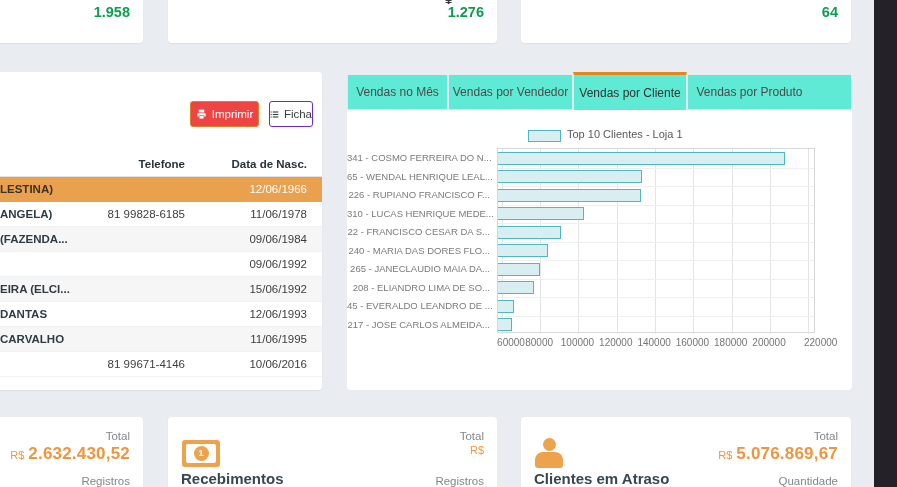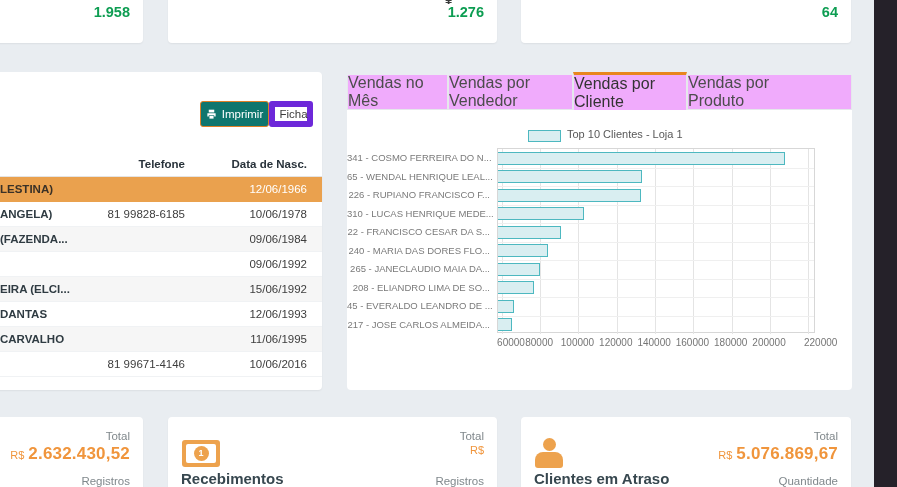--- a/index.html
+++ b/index.html
@@ -13,40 +13,40 @@
 
   
   .top-card { top:-77px; height:120px; }
   .tc-label { position:absolute; right:13px; top:66px; font-size:11.5px; color:#8a9196; }
   .tc-value { position:absolute; right:13px; top:81px; font-size:14.5px; font-weight:bold; color:#0d9d52; }
   .tc-glyph { position:absolute; left:277px; top:69px; font-size:13px; color:#3a3a3a; font-weight:bold; }
 
   
   .left-panel { left:-300px; top:72px; width:622px; height:318px; }
   .btn { position:absolute; top:29px; height:26px; border-radius:3px; font-size:11.5px; display:flex; align-items:center; justify-content:center; gap:5px; cursor:pointer; }
-  .btn-print { left:500px; width:69px; background:#0f766e; color:#fff; border:1px solid #e07f27; }
-  .btn-ficha { left:569px; width:44px; background:#fff; color:#3c3c3c; border:6px solid #6d28d9; }
+  .btn-print { left:490px; width:69px; background:#ef4444; color:#fff; border:1px solid #e07f27; }
+  .btn-ficha { left:569px; width:44px; background:#fff; color:#3c3c3c; border:1px solid #6d28d9; }
   .tbl-header { position:absolute; left:0; top:80px; width:622px; height:25px; border-bottom:1px solid #e4e4e4; }
   .th { position:absolute; font-size:11.5px; font-weight:bold; color:#28323a; line-height:25px; text-align:right; }
   .th-phone { left:380px; width:105px; }
   .th-date  { left:495px; width:112px; }
   .tbl-rows { position:absolute; left:0; top:105px; width:622px; }
   .trow { position:relative; width:622px; height:25px; border-bottom:1px solid #f0f2f4; background:#fff; }
   .trow.stripe { background:#f6f6f6; }
   .trow.hl { background:#eaa14e; border-bottom-color:#eaa14e; }
   .td { position:absolute; top:0; line-height:24px; font-size:11.5px; white-space:nowrap; }
   .td-name { left:300px; font-weight:bold; color:#2f3b42; }
   .trow.hl .td-name { color:#3a3127; }
   .td-phone { left:380px; width:105px; text-align:right; color:#3d3d3d; }
   .td-date { left:495px; width:112px; text-align:right; color:#3d3d3d; }
   .trow.hl .td-date { color:#fff; }
 
   
   .tabbar { position:absolute; left:347px; top:72px; width:505px; height:38px; }
-  .tab { position:absolute; top:3px; height:35px; background:#f0abfc; border:1px solid #e5e8eb; border-top:none; border-bottom:1px solid #e5e8eb; display:flex; align-items:center; justify-content:center; font-size:16px; color:#4c4c4c; cursor:pointer; }
+  .tab { position:absolute; top:3px; height:35px; background:#5eead4; border:1px solid #e5e8eb; border-top:none; border-bottom:1px solid #e5e8eb; display:flex; align-items:center; justify-content:center; font-size:12px; color:#4c4c4c; cursor:pointer; }
   .tab.active { top:0; height:38px; border-top:3px solid #e8861e; border-bottom:none; color:#333; }
   .chart-panel { left:347px; top:110px; width:505px; height:280px; border-radius:0 0 4px 4px; box-shadow:none; }
   .legend-box { position:absolute; left:181px; top:20px; width:33px; height:12px; background:#d9eef1; border:1.5px solid #4db8c0; }
   .legend-label { position:absolute; left:220px; top:18px; font-size:11px; color:#585858; }
   .cat-labels { position:absolute; left:0; top:38px; width:147px; height:185px; }
   .cat-label { position:absolute; right:4px; width:143px; text-align:right; font-size:9.5px; color:#7a7a7a; white-space:nowrap; }
   .plot { position:absolute; left:150px; top:38px; width:318px; height:185px; border:1px solid #d7d7d7; background:#fff; }
   .gridline { position:absolute; top:0; width:1px; height:185px; background:#e4e4e4; }
   .rowline { position:absolute; left:0; width:100%; height:1px; background:#efefef; }
   .bar { position:absolute; height:13px; background:#d9eef1; border:1.5px solid #4db8c0; border-left:none; }
@@ -114,21 +114,21 @@
     </div>
     <div class="tbl-rows" id="tbl-rows">
         <div class="trow hl">
           <div class="td td-name">LESTINA)</div>
           <div class="td td-phone"></div>
           <div class="td td-date">12/06/1966</div>
         </div>
         <div class="trow">
           <div class="td td-name">ANGELA)</div>
           <div class="td td-phone">81 99828-6185</div>
-          <div class="td td-date">10/06/1978</div>
+          <div class="td td-date">11/06/1978</div>
         </div>
         <div class="trow stripe">
           <div class="td td-name">(FAZENDA...</div>
           <div class="td td-phone"></div>
           <div class="td td-date">09/06/1984</div>
         </div>
         <div class="trow">
           <div class="td td-name"></div>
           <div class="td td-phone"></div>
           <div class="td td-date">09/06/1992</div>

